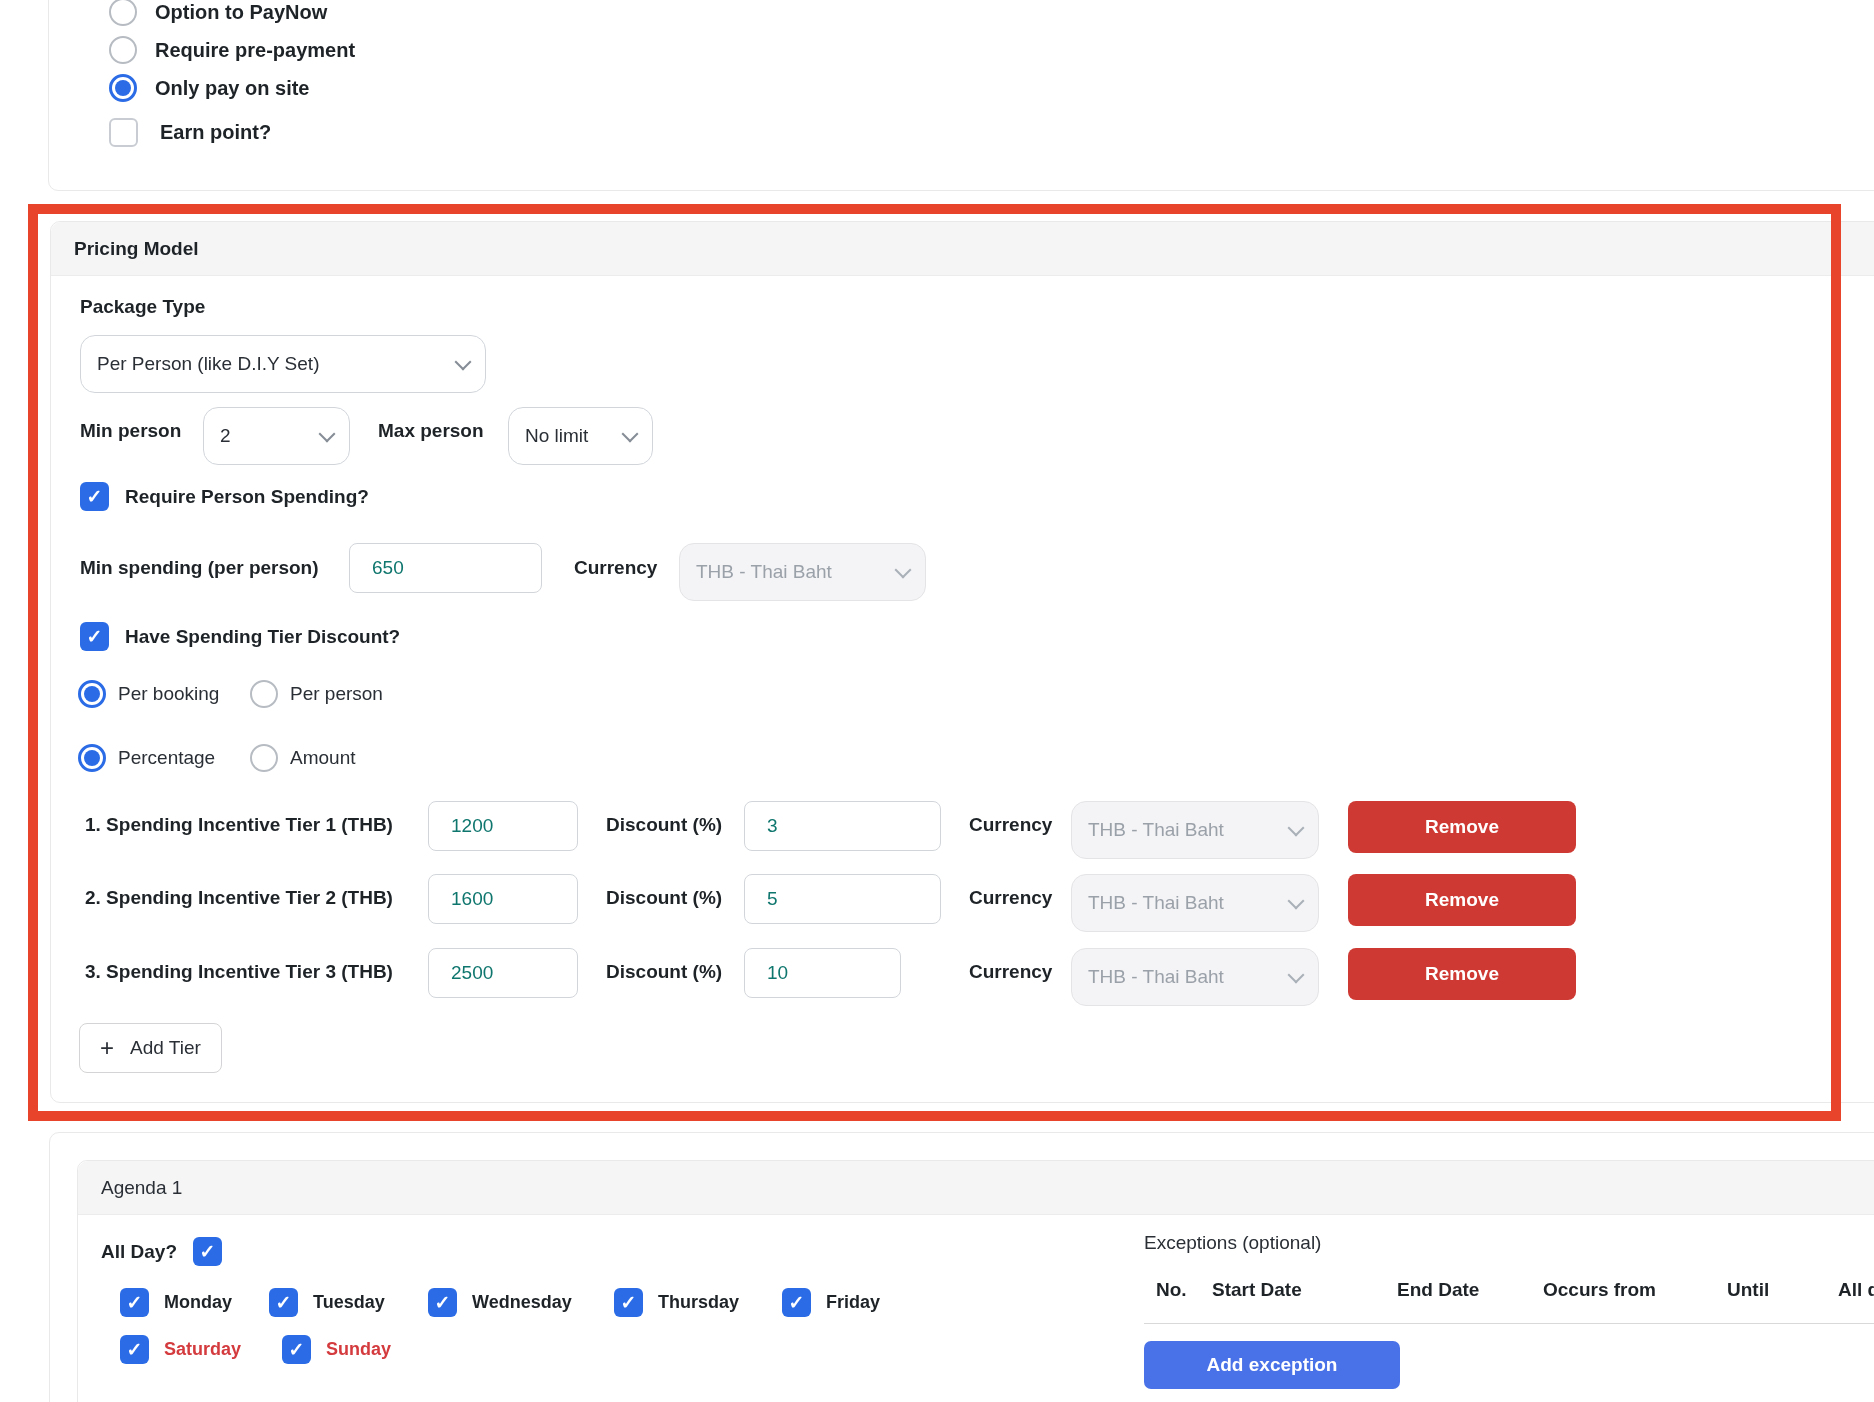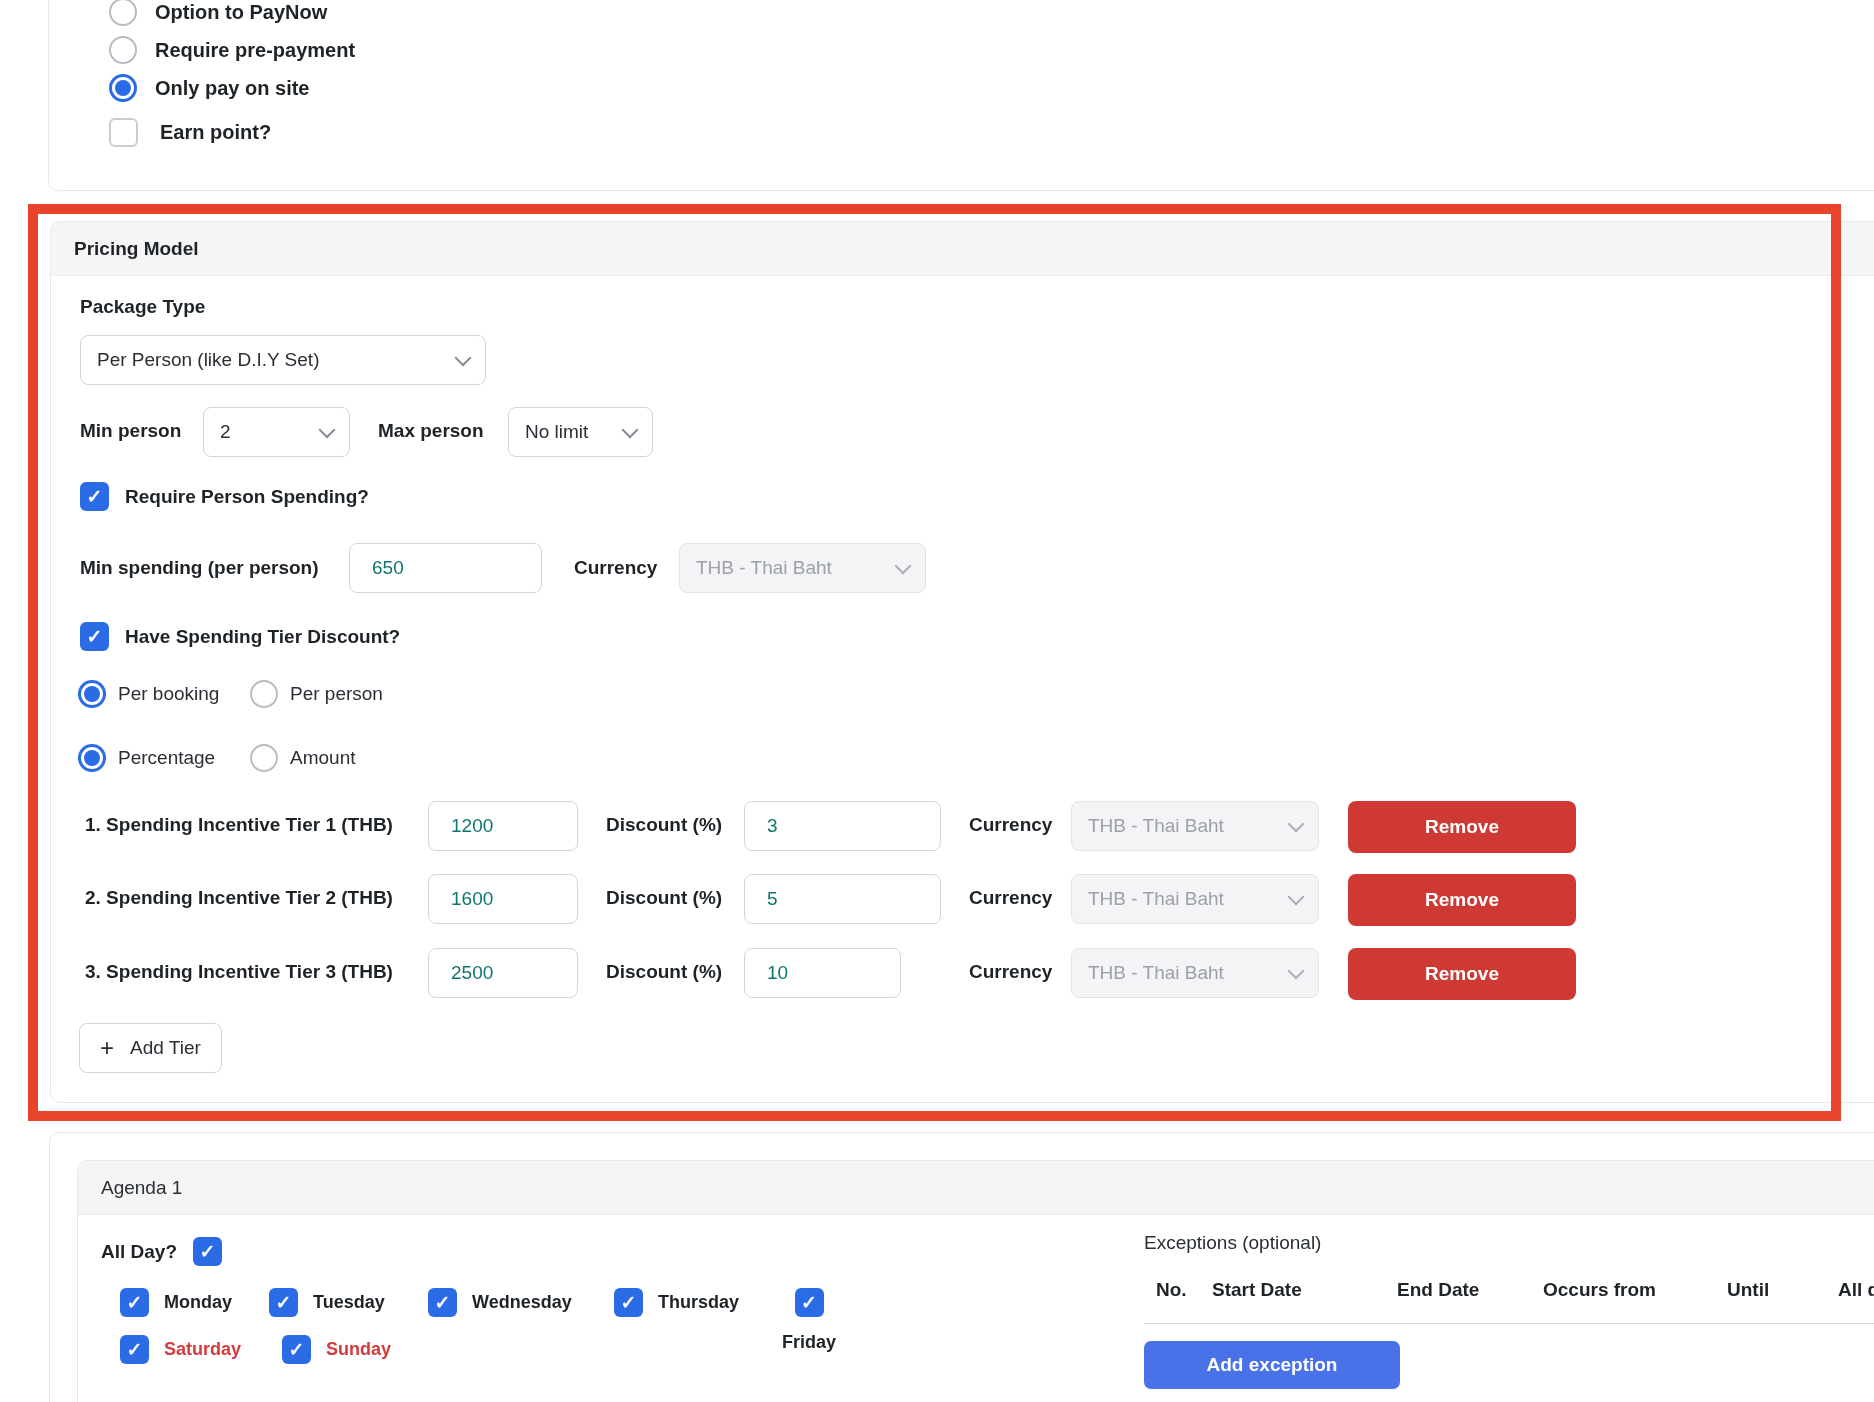--- a/index.html
+++ b/index.html
@@ -12,22 +12,22 @@
   
   .card{position:absolute;background:#fff;border:1px solid #e9e9e9;border-radius:10px;box-sizing:border-box;}
   .card-header{height:53px;background:#f5f5f6;border-bottom:1px solid #ececec;display:flex;align-items:center;
                padding-left:23px;border-radius:10px 10px 0 0;}
 
   
   .annotation{position:absolute;left:28px;top:204px;width:1813px;height:917px;border:10px solid #e8432b;
               box-sizing:border-box;z-index:9;pointer-events:none;}
 
   
-  .select{display:flex;align-items:center;justify-content:space-between;padding:0 16px;height:50px;background:#fff;
-          border:1px solid #d2d6db;border-radius:8px;font-size:19px;color:#2a2f36;box-sizing:border-box;
+  .select{display:flex;align-items:center;justify-content:space-between;padding:0 16px;height:58px;background:#fff;
+          border:1px solid #d2d6db;border-radius:15px;font-size:19px;color:#2a2f36;box-sizing:border-box;
           white-space:nowrap;cursor:pointer;}
   .select.disabled{background:#f4f4f6;border-color:#e4e4e7;color:#9ba1a9;}
   .chev{width:10px;height:10px;border-right:2px solid #868d96;border-bottom:2px solid #868d96;
         transform:rotate(45deg);margin-left:14px;margin-top:-5px;flex:0 0 auto;}
   .select.disabled .chev{border-color:#aab0b8;}
   .input{height:50px;border:1px solid #d2d6db;border-radius:8px;padding:0 22px;font-size:19px;color:#0f766e;
          box-sizing:border-box;background:#fff;font-family:inherit;outline:none;}
 
   
   .cb{width:29px;height:29px;border-radius:6px;background:#2b6ce6;display:flex;align-items:center;
@@ -203,21 +203,21 @@
       <span class="dlbl">Tuesday</span>
     </div>
     <div class="day" style="left:350px;top:127px;">
       <span class="cb checked"></span>
       <span class="dlbl">Wednesday</span>
     </div>
     <div class="day" style="left:536px;top:127px;">
       <span class="cb checked"></span>
       <span class="dlbl">Thursday</span>
     </div>
-    <div class="day" style="left:704px;top:127px;flex-direction:column;">
+    <div class="day" style="left:704px;top:127px;">
       <span class="cb checked"></span>
       <span class="dlbl">Friday</span>
     </div>
     <div class="day" style="left:42px;top:174px;">
       <span class="cb checked"></span>
       <span class="dlbl weekend">Saturday</span>
     </div>
     <div class="day" style="left:204px;top:174px;">
       <span class="cb checked"></span>
       <span class="dlbl weekend">Sunday</span>

